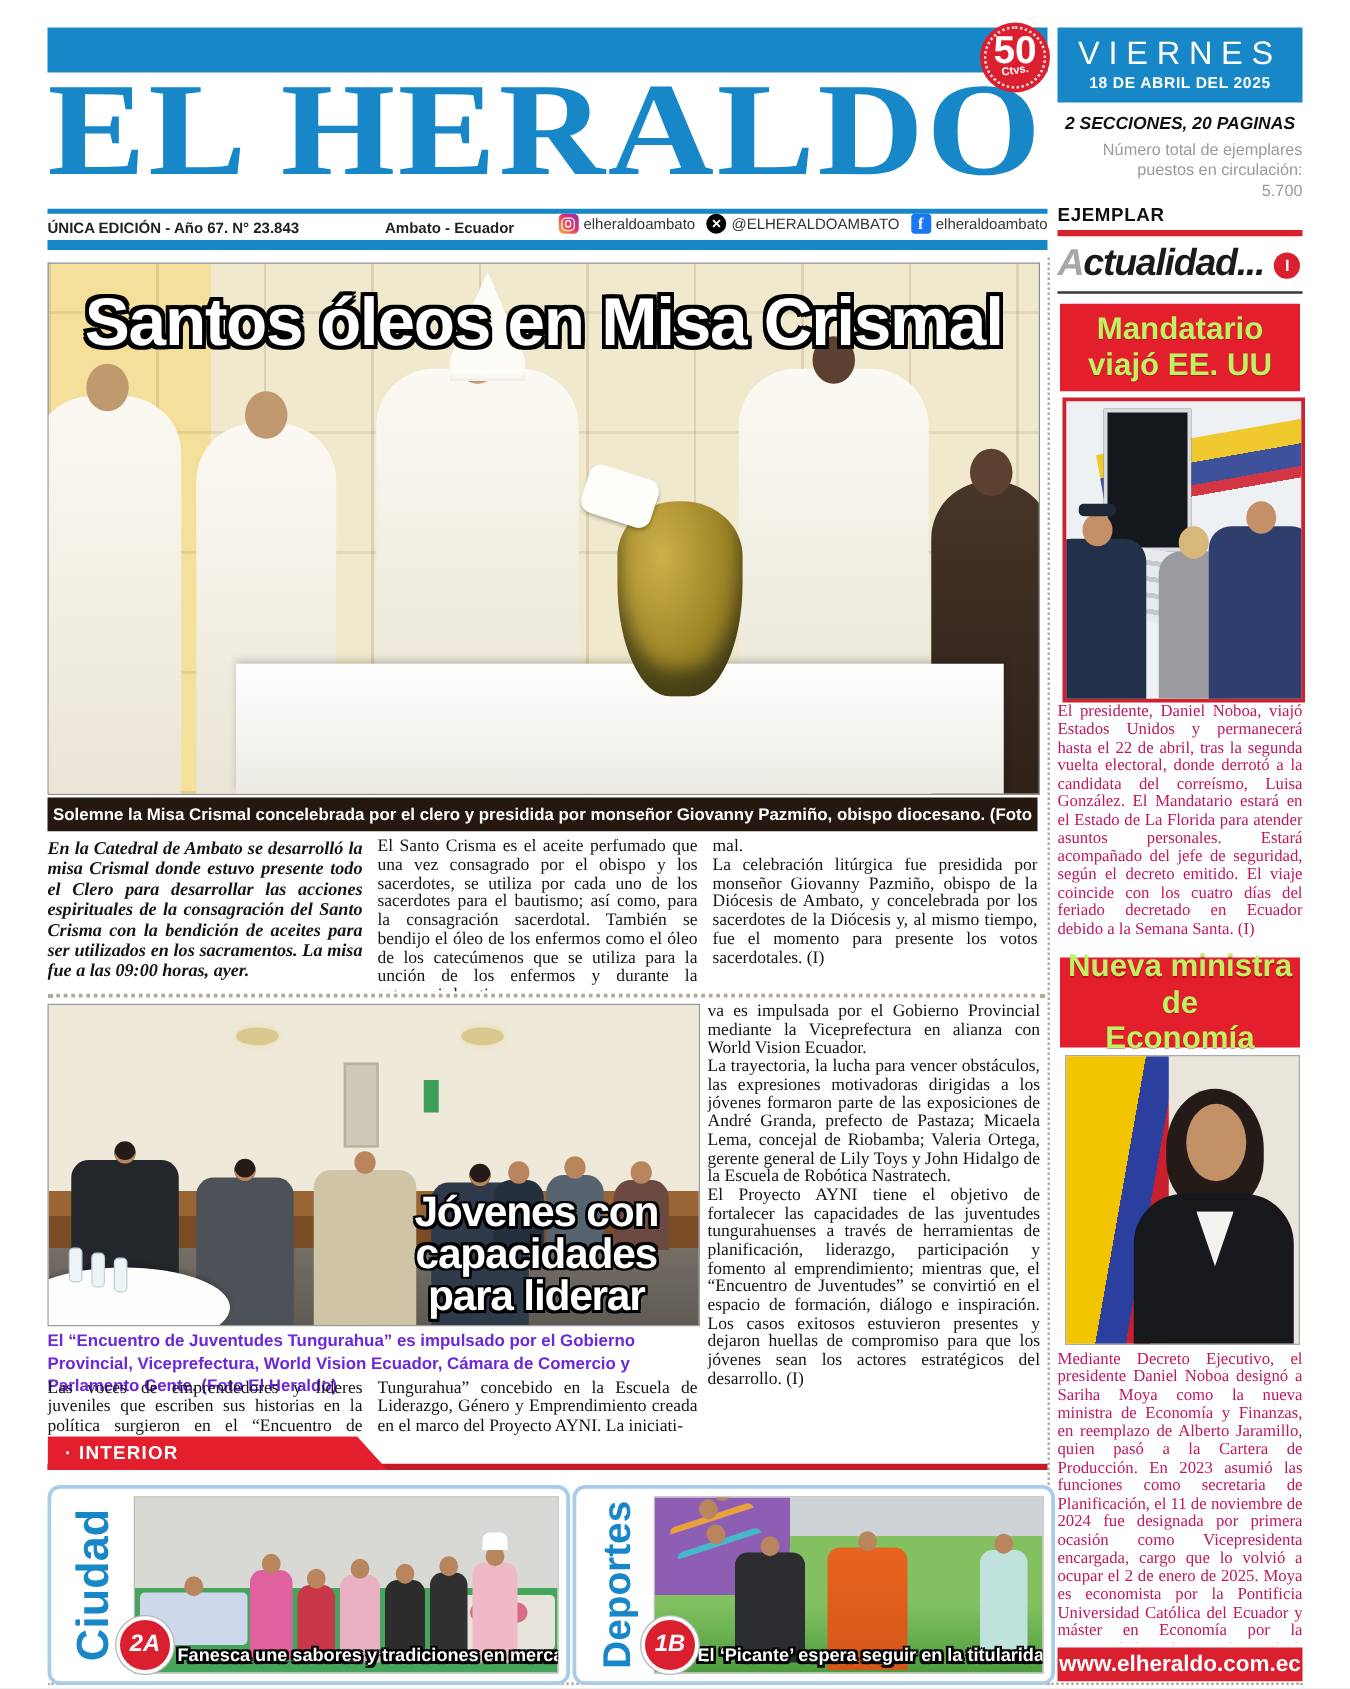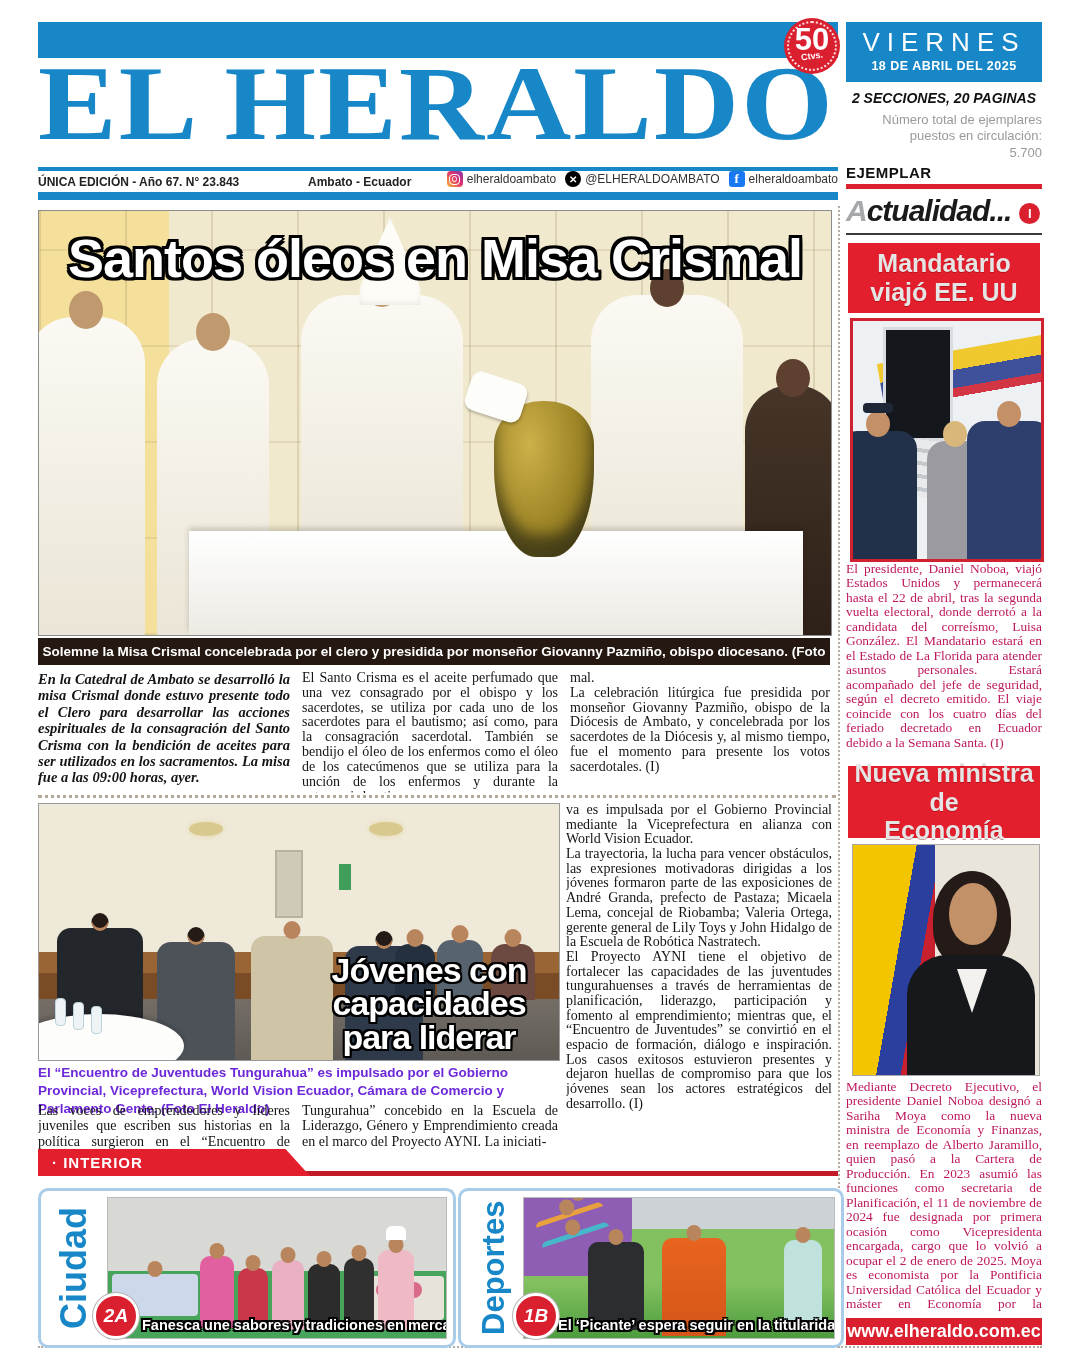--- a/index.html
+++ b/index.html
@@ -145,21 +145,21 @@
     font-size:14.5px;white-space:nowrap;z-index:3;}
 
   
   #actualidad{left:846px;top:194px;width:196px;font-style:italic;font-weight:700;font-size:30px;
     color:#1a1a1a;letter-spacing:-1px;}
   #actualidad .first{color:#a6a8ab;}
   .badge-i{display:inline-flex;width:21px;height:21px;border-radius:50%;background:#da1f2e;color:#fff;
     font-size:13px;font-style:normal;align-items:center;justify-content:center;vertical-align:middle;
     margin-left:8px;letter-spacing:0;}
   #act-underline{left:846px;top:233px;width:196px;height:2px;background:#3a3a3a;}
-  .red-head{background:#e31e2d;color:#e5e5e5;text-align:center;font-weight:700;font-size:25px;
+  .red-head{background:#e31e2d;color:#bef264;text-align:center;font-weight:700;font-size:25px;
     line-height:1.15;display:flex;align-items:center;justify-content:center;
     text-shadow:0 1px 0 rgba(120,0,0,.4);}
   #red-box1{left:848px;top:243px;width:192px;height:70px;}
   #sphoto1{left:850px;top:318px;width:188px;height:238px;border:3px solid #cf2130;overflow:hidden;
     background:#eef1f4;}
   #sp1-stripes{position:absolute;right:-30px;top:26px;width:190px;height:64px;transform:rotate(-10deg);
     background:linear-gradient(#f0c419 0 30%,#2b3f90 30% 58%,#cf2130 58% 72%,transparent 72%);opacity:.9;}
   #sp1-door{position:absolute;left:30px;top:6px;width:64px;height:108px;background:#14171c;
     border:3px solid #d9dde2;}
   #sp1-stairs{position:absolute;left:32px;top:118px;width:66px;height:58px;transform:skewY(8deg);

